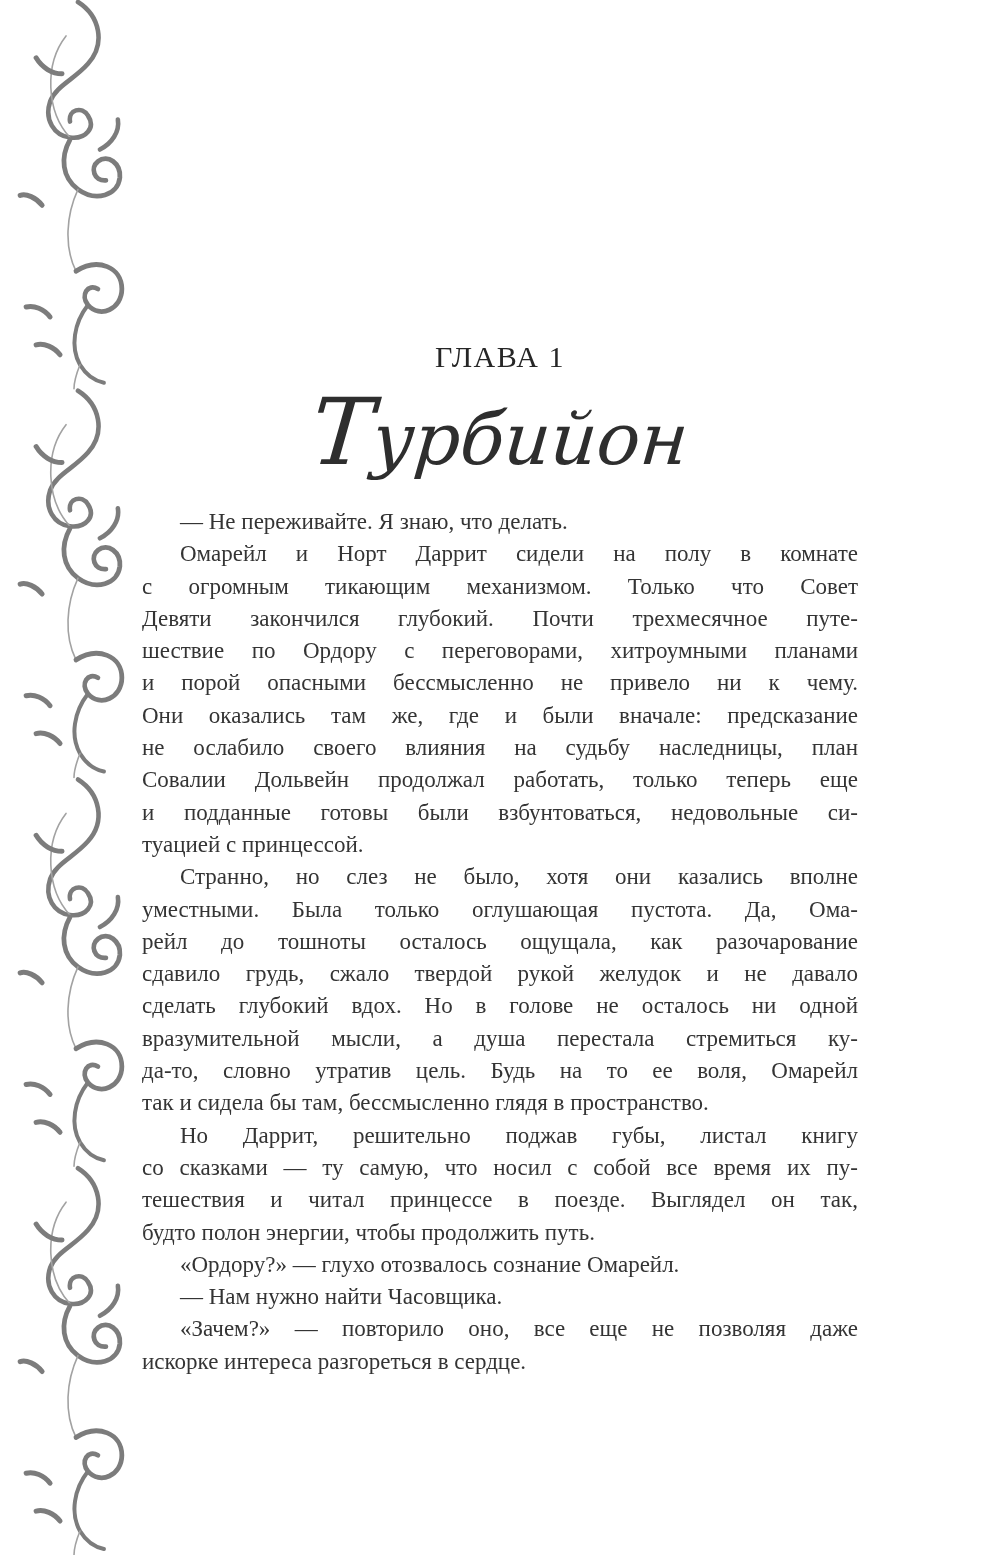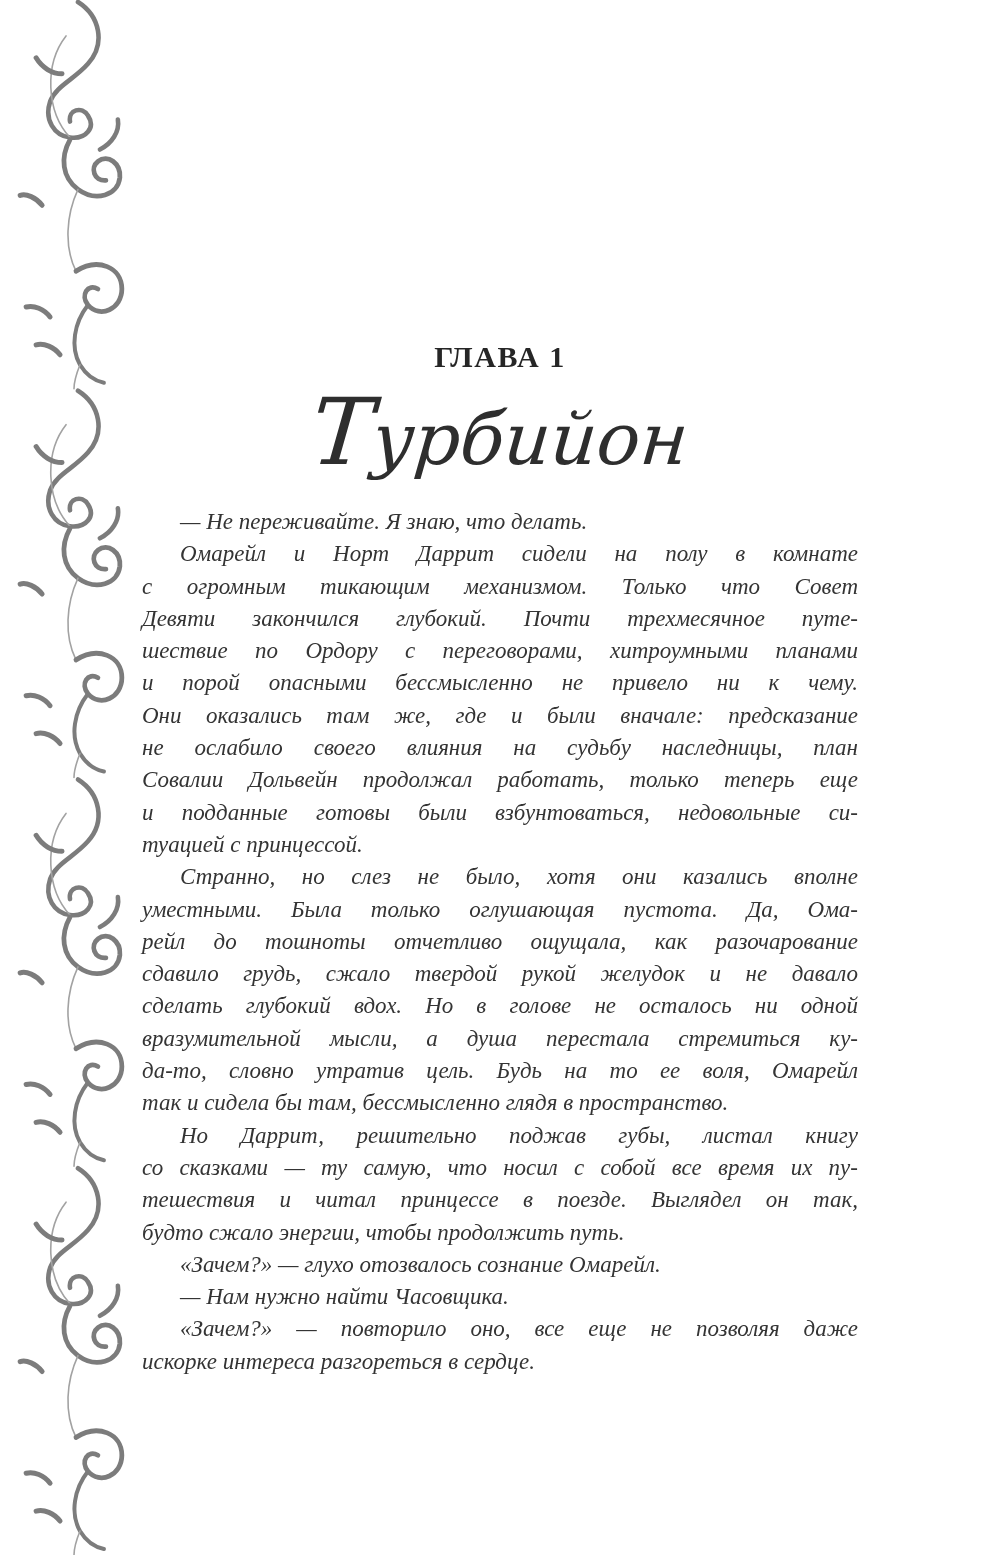--- a/index.html
+++ b/index.html
@@ -26,21 +26,21 @@
     width: 716px;
     height: 1555px;
   }
   .chapter-label {
     position: absolute;
     top: 340px;
     left: 0;
     width: 100%;
     text-align: center;
     font-family: "Liberation Serif", serif;
-    font-weight: bold;
+    font-weight: normal;
     font-size: 30px;
     letter-spacing: 1.5px;
     color: #262626;
   }
   .chapter-title {
     position: absolute;
     top: 372px;
     left: 0;
     width: 100%;
     text-align: center;
@@ -59,21 +59,20 @@
     top: 506px;
     left: 0;
     width: 716px;
     font-size: 23px;
     line-height: 32.3px;
     color: #343434;
   }
   .line {
     text-align: justify;
     text-align-last: justify;
-    font-style: italic;
   }
   .line.first { text-indent: 38px; }
   .line.last  { text-align-last: left; }
 </style>
 </head>
 <body>
 
 <div class="page">
 
   <svg class="ornament" viewBox="0 0 118 1560" width="118" height="1560" aria-hidden="true">
@@ -124,35 +123,35 @@
           <div class="line">и порой опасными бессмысленно не привело ни к чему.</div>
           <div class="line">Они оказались там же, где и были вначале: предсказание</div>
           <div class="line">не ослабило своего влияния на судьбу наследницы, план</div>
           <div class="line">Совалии Дольвейн продолжал работать, только теперь еще</div>
           <div class="line">и подданные готовы были взбунтоваться, недовольные си-</div>
           <div class="line last">туацией с принцессой.</div>
         </div>
         <div class="para">
           <div class="line first">Странно, но слез не было, хотя они казались вполне</div>
           <div class="line">уместными. Была только оглушающая пустота. Да, Ома-</div>
-          <div class="line">рейл до тошноты отчетливо ощущала, как разочарование</div>
+          <div class="line">рейл до тошноты осталось ощущала, как разочарование</div>
           <div class="line">сдавило грудь, сжало твердой рукой желудок и не давало</div>
           <div class="line">сделать глубокий вдох. Но в голове не осталось ни одной</div>
           <div class="line">вразумительной мысли, а душа перестала стремиться ку-</div>
           <div class="line">да-то, словно утратив цель. Будь на то ее воля, Омарейл</div>
           <div class="line last">так и сидела бы там, бессмысленно глядя в пространство.</div>
         </div>
         <div class="para">
           <div class="line first">Но Даррит, решительно поджав губы, листал книгу</div>
           <div class="line">со сказками — ту самую, что носил с собой все время их пу-</div>
           <div class="line">тешествия и читал принцессе в поезде. Выглядел он так,</div>
-          <div class="line last">будто сжало энергии, чтобы продолжить путь.</div>
+          <div class="line last">будто полон энергии, чтобы продолжить путь.</div>
         </div>
         <div class="para">
-          <div class="line first last">«Зачем?» — глухо отозвалось сознание Омарейл.</div>
+          <div class="line first last">«Ордору?» — глухо отозвалось сознание Омарейл.</div>
         </div>
         <div class="para">
           <div class="line first last">— Нам нужно найти Часовщика.</div>
         </div>
         <div class="para">
           <div class="line first">«Зачем?» — повторило оно, все еще не позволяя даже</div>
           <div class="line last">искорке интереса разгореться в сердце.</div>
         </div>
       </div>
   </div>

